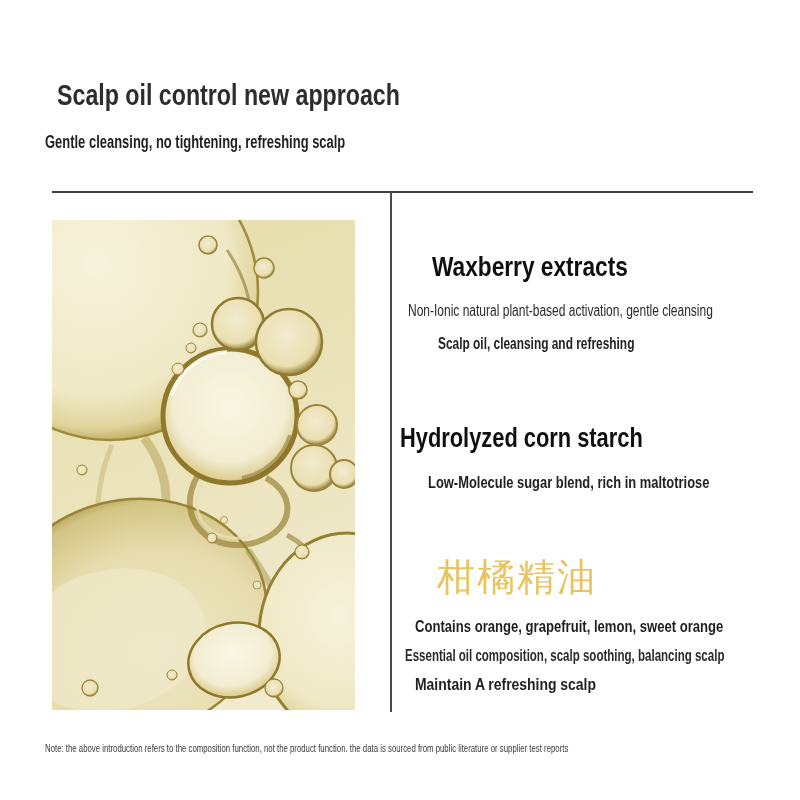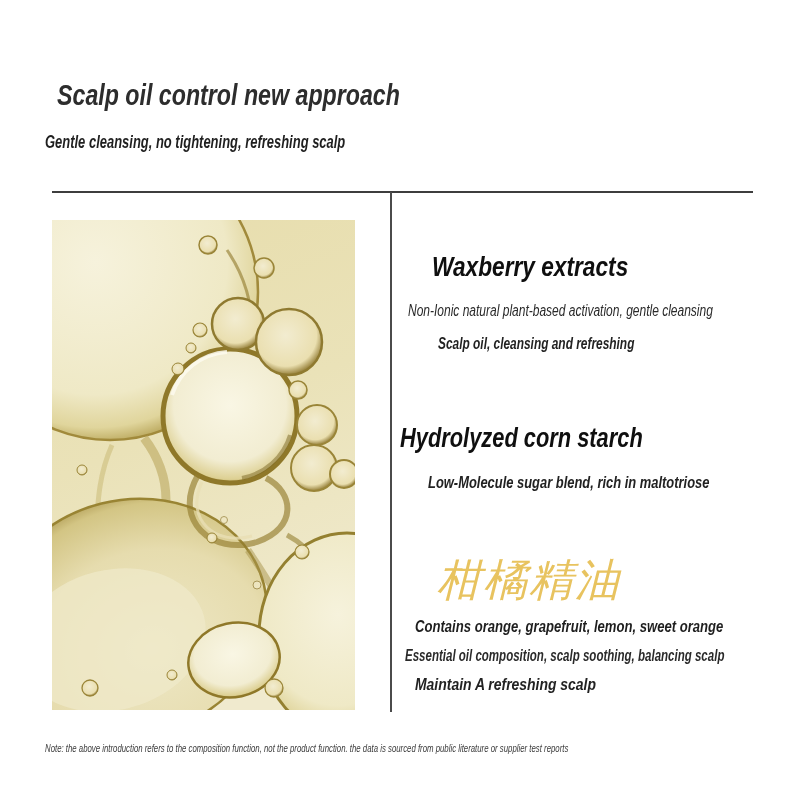--- a/index.html
+++ b/index.html
@@ -19,31 +19,31 @@
   .photo{position:absolute;left:52px;top:220px;width:303px;height:490px;}
   .photo svg{display:block;}
 
   .sec1-heading{left:432px;top:254px;font-size:27px;font-weight:700;color:#0f0f0f;transform:scaleX(0.84);}
   .sec1-line1{left:408px;top:303px;font-size:16px;font-weight:400;color:#2a2a2a;transform:scaleX(0.75);}
   .sec1-line2{left:438px;top:335px;font-size:17px;font-weight:700;color:#222222;transform:scaleX(0.70);}
 
   .sec2-heading{left:400px;top:424px;font-size:28px;font-weight:700;color:#0f0f0f;transform:scaleX(0.78);}
   .sec2-line1{left:428px;top:474px;font-size:17px;font-weight:700;color:#222222;transform:scaleX(0.76);}
 
-  .sec3-heading{left:437px;top:558px;font-size:44px;font-weight:400;color:#e8c35f;letter-spacing:2px;}
+  .sec3-heading{left:437px;top:558px;font-size:38px;font-weight:400;color:#e8c35f;letter-spacing:2px;}
   .sec3-line1{left:415px;top:618px;font-size:17px;font-weight:700;color:#1e1e1e;transform:scaleX(0.77);}
   .sec3-line2{left:405px;top:648px;font-size:16px;font-weight:700;color:#2a2a2a;transform:scaleX(0.72);}
   .sec3-line3{left:415px;top:676px;font-size:17px;font-weight:700;color:#222222;transform:scaleX(0.82);}
 
   .footnote{left:45px;top:744px;font-size:10px;font-weight:400;color:#3a3a3a;transform:scaleX(0.78);}
 </style>
 </head>
 <body>
 
-<div style="position:absolute;inset:0;font-style:italic;">
+<div style="position:absolute;inset:0;">
 
   <h1 class="abs title">Scalp oil control new approach</h1>
   <div class="abs subtitle">Gentle cleansing, no tightening, refreshing scalp</div>
 
   <div class="hr-divider"></div>
   <div class="vr-divider"></div>
 
   <div class="photo">
     <svg width="303" height="490" viewBox="0 0 303 490" xmlns="http://www.w3.org/2000/svg">
       <defs>

